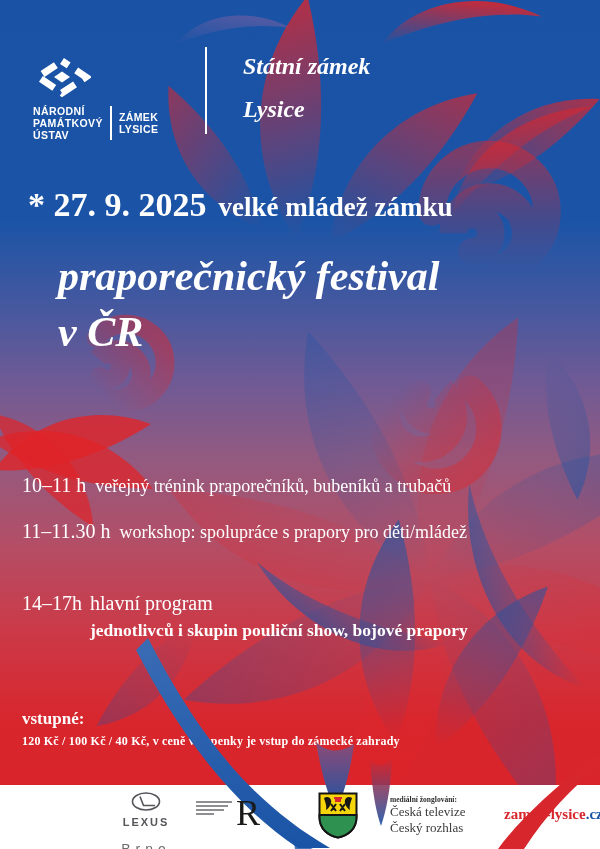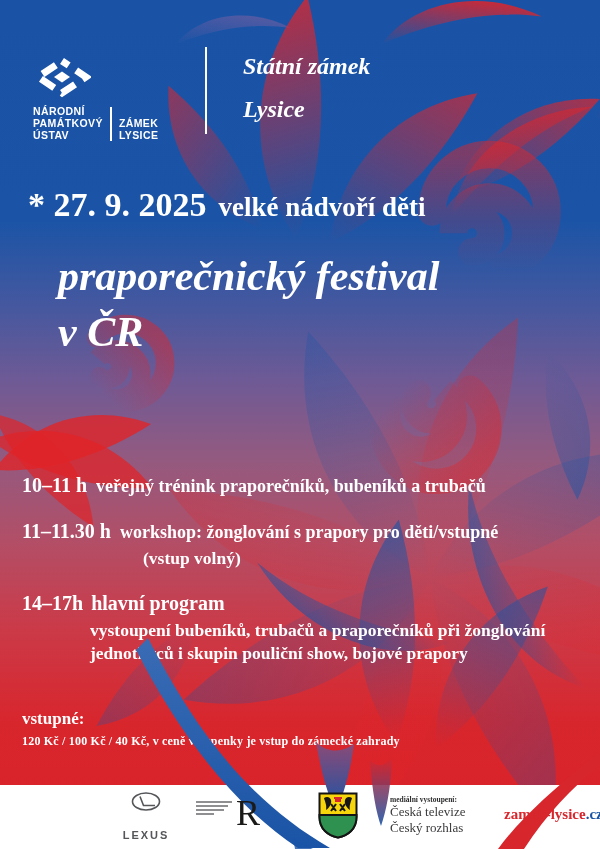--- a/index.html
+++ b/index.html
@@ -8,53 +8,53 @@
     font-family:"Liberation Serif",serif;
     background:linear-gradient(180deg,
       #1a53a5 0%, #1b54a6 26%, #45589f 36%, #6f5a95 45%,
       #935a80 54%, #b34e66 64%, #cb3a48 74%, #d8262d 85%, #da2128 100%);
   }
   .bg-svg{position:absolute;left:0;top:0;z-index:0;}
   .content{position:absolute;inset:0;z-index:1;color:#fff;}
   .abs{position:absolute;}
 
   
-  .npu-text{display:flex;align-items:flex-end;font-family:"Liberation Sans",sans-serif;
+  .npu-text{display:flex;align-items:center;font-family:"Liberation Sans",sans-serif;
     font-weight:bold;font-size:10.5px;line-height:12px;letter-spacing:.4px;}
   .npu-div{width:2px;height:34px;background:#fff;margin:0 7px;}
   .hdr-div{width:2px;height:87px;background:#fff;}
   .castle-title{font-size:24px;line-height:43px;font-style:italic;font-weight:bold;}
 
   
   .date-row{white-space:nowrap;font-weight:bold;}
   .date-big{font-size:34px;}
   .date-venue{font-size:27px;margin-left:12px;}
 
   
   .main-title{font-size:42px;line-height:56px;font-style:italic;font-weight:bold;white-space:nowrap;}
 
   
-  .sched{white-space:nowrap;font-weight:bold;}
+  .sched{white-space:nowrap;font-weight:normal;}
   .s-time{font-size:20px;}
   .s-txt{font-size:18px;margin-left:9px;}
   .s-sub{font-size:17.5px;font-weight:bold;line-height:23px;}
 
   .adm-label{font-size:17px;font-weight:bold;}
   .adm-prices{font-size:12px;font-weight:bold;letter-spacing:.2px;}
 
   
   .footer-bg{position:absolute;left:0;top:785px;width:600px;height:64px;background:#ffffff;z-index:1;}
   .overlay-svg{position:absolute;left:0;top:0;z-index:2;pointer-events:none;}
   .footer-content{position:absolute;left:0;top:785px;width:600px;height:64px;z-index:3;
     font-family:"Liberation Serif",serif;color:#4b4b4d;}
   .monadria{position:absolute;left:26px;top:9px;width:84px;text-align:center;}
   .monadria .name{font-size:12.5px;letter-spacing:.4px;color:#4b4b4d;font-weight:600;}
   .monadria .year{display:block;text-align:right;font-size:5.5px;color:#d7262c;font-weight:bold;margin-top:-1px;}
   .lexus{position:absolute;left:114px;top:7px;width:64px;text-align:center;font-family:"Liberation Sans",sans-serif;}
-  .lexus .name{font-size:11px;letter-spacing:2px;color:#55565a;font-weight:bold;margin-top:14px;}
+  .lexus .name{font-size:11px;letter-spacing:2px;color:#55565a;font-weight:bold;margin-top:1px;}
   .lexus .city{font-size:14px;letter-spacing:5px;color:#6b6c70;margin-top:13px;}
   .rlogo{position:absolute;left:196px;top:11px;display:flex;}
   .rlines{display:flex;flex-direction:column;gap:2.5px;margin-top:5px;}
   .rlines i{display:block;height:1.5px;background:#8f8f91;}
   .rletter{font-size:36px;line-height:.95;color:#1a1a18;margin-left:4px;}
   .arms{position:absolute;left:318px;top:7px;}
   .media{position:absolute;left:390px;top:10px;color:#2e2e30;}
   .media .lbl{font-size:7.5px;font-weight:bold;}
   .media .p{font-size:13px;font-weight:normal;line-height:15.5px;color:#3a3a3c;}
   .web{position:absolute;left:504px;top:21px;font-size:15px;font-weight:bold;white-space:nowrap;cursor:pointer;}
@@ -140,42 +140,40 @@
       </div>
     </div>
 
     <div class="abs hdr-div" style="left:205px;top:47px;"></div>
     <div class="abs castle-title" style="left:243px;top:45px;">
       <div>Státní zámek</div>
       <div>Lysice</div>
     </div>
 
     <div class="abs date-row" style="left:28px;top:186px;">
-      <span class="date-big">* 27. 9. 2025</span><span class="date-venue">velké nádvoří děti</span>
+      <span class="date-big">* 27. 9. 2025</span><span class="date-venue">velké mládež zámku</span>
     </div>
 
     <div class="abs main-title" style="left:58px;top:248px;">
       <div>praporečnický festival</div>
       <div>v ČR</div>
     </div>
 
     <div class="abs sched" style="left:22px;top:474px;">
       <span class="s-time">10–11 h</span><span class="s-txt">veřejný trénink praporečníků, bubeníků a trubačů</span>
     </div>
 
     <div class="abs sched" style="left:22px;top:520px;">
-      <span class="s-time">11–11.30 h</span><span class="s-txt">workshop: žonglování s prapory pro děti/vstupné</span>
-    </div>
-    <div class="abs s-sub" style="left:143px;top:547px;">(vstup volný)</div>
+      <span class="s-time">11–11.30 h</span><span class="s-txt">workshop: spolupráce s prapory pro děti/mládež</span>
+    </div>
 
     <div class="abs sched" style="left:22px;top:592px;">
       <span class="s-time">14–17h</span><span class="s-time" style="margin-left:8px;">hlavní program</span>
     </div>
     <div class="abs s-sub" style="left:90px;top:619px;">
-      <div>vystoupení bubeníků, trubačů a praporečníků při žonglování</div>
       <div>jednotlivců i skupin pouliční show, bojové prapory</div>
     </div>
 
     <div class="abs adm-label" style="left:22px;top:709px;">vstupné:</div>
     <div class="abs adm-prices" style="left:22px;top:734px;">120 Kč / 100 Kč / 40 Kč, v ceně vstupenky je vstup do zámecké zahrady</div>
   </div>
 
   <div class="footer-bg"></div>
 
   <svg class="overlay-svg" width="600" height="849" viewBox="0 0 600 849">
@@ -227,21 +225,21 @@
         <path d="M1.5,1.5 H38.5 V25 C38.5,37 30,43.5 20,45.5 C10,43.5 1.5,37 1.5,25 Z" fill="#f6d50a" stroke="#141414" stroke-width="2"></path>
         <path d="M1.5,23 H38.5 V25 C38.5,37 30,43.5 20,45.5 C10,43.5 1.5,37 1.5,25 Z" fill="#2f9150" stroke="#141414" stroke-width="2"></path>
         <path d="M6,6 C9,4 12,5 13,8 C14,12 11,16 8,18 C9,13 7,10 6,6 Z" fill="#161616"></path>
         <path d="M34,6 C31,4 28,5 27,8 C26,12 29,16 32,18 C31,13 33,10 34,6 Z" fill="#161616"></path>
         <path d="M16,5 h8 v2 h-8 z M17,7 h6 v3 h-6 z" fill="#d7262c"></path>
         <path d="M13,12 l5,7 m0,-7 l-5,7 M22,12 l5,7 m0,-7 l-5,7" stroke="#161616" stroke-width="2"></path>
       </svg>
     </div>
 
     <div class="media">
-      <div class="lbl">mediální vystoupení:</div>
+      <div class="lbl">mediální žonglování:</div>
       <div class="p">Česká televize</div>
       <div class="p">Český rozhlas</div>
     </div>
 
     <div class="web">
       <span class="nm">zamek-lysice</span><span class="tld">.cz</span>
     </div>
 
   </div>
 </div>

